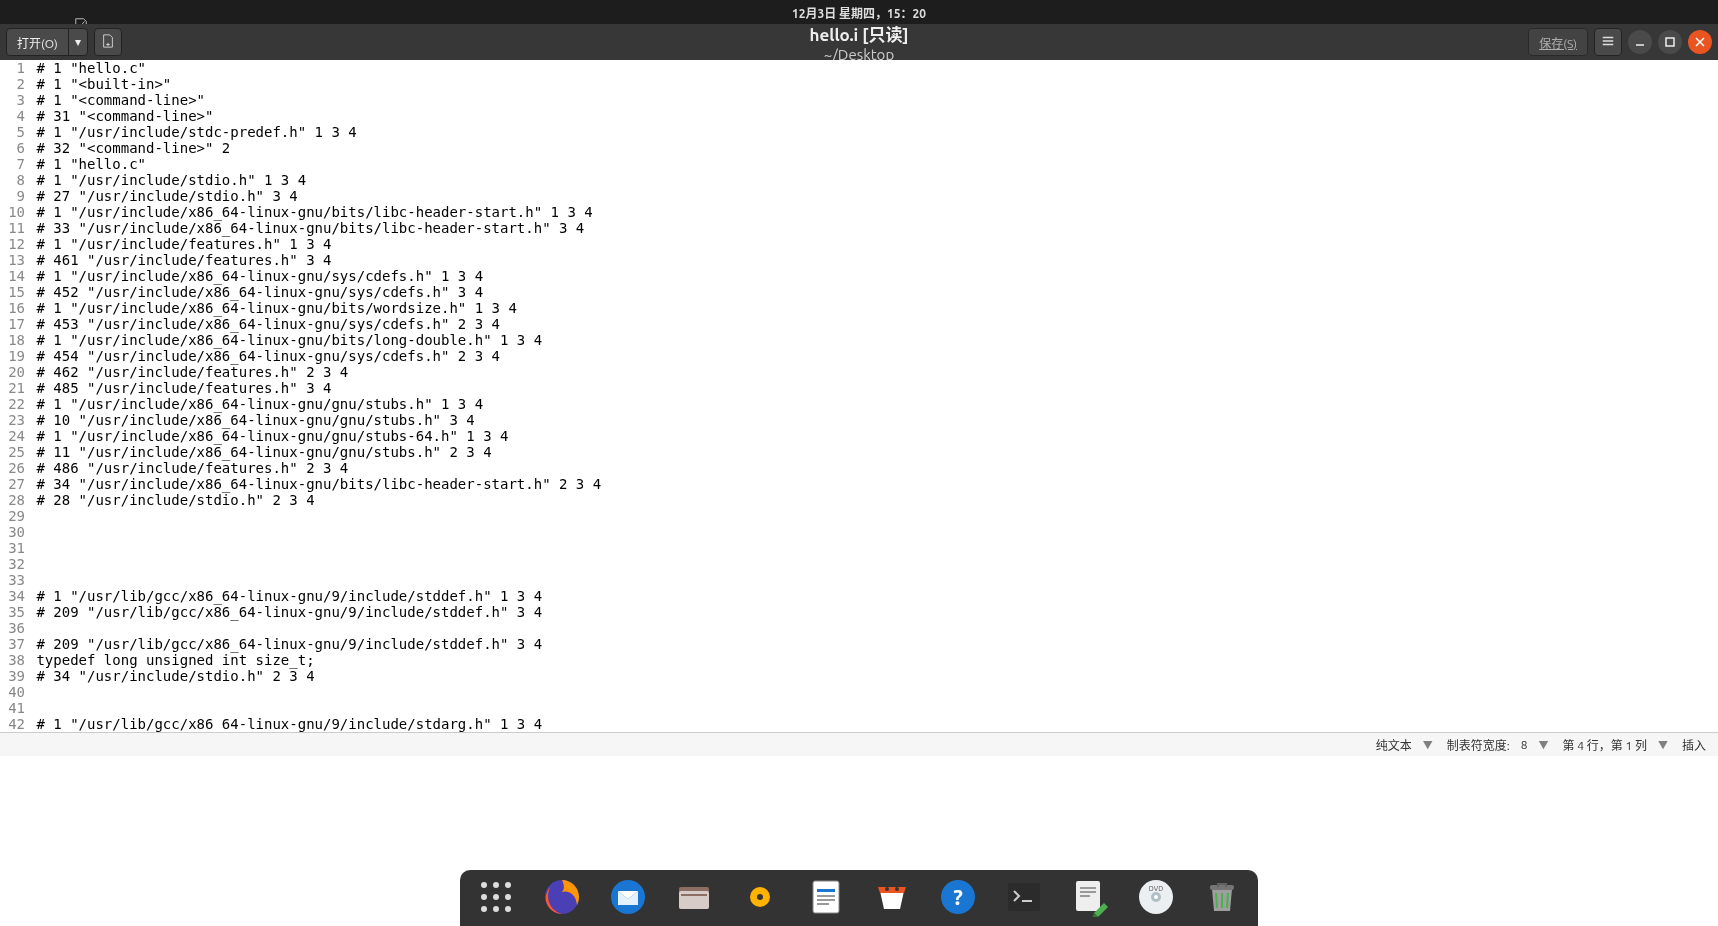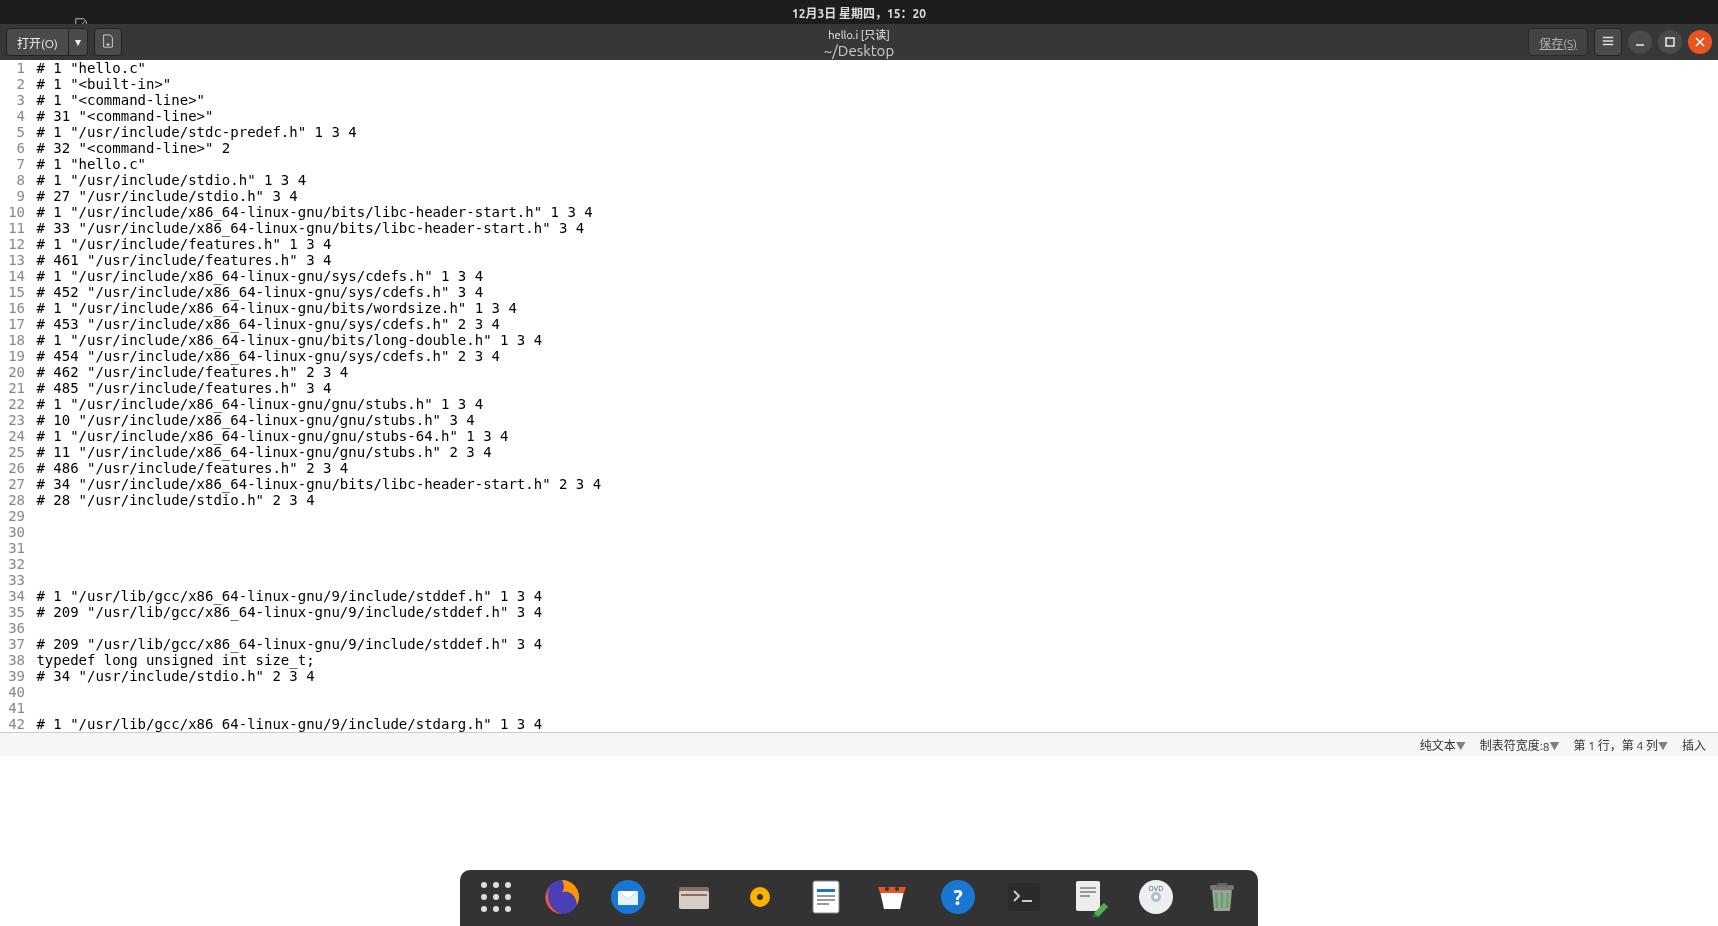--- a/index.html
+++ b/index.html
@@ -9,31 +9,31 @@
     .topbar .center { position:absolute; left:50%; transform:translateX(-50%); font-size:12px;font-weight:bold; }
     .topbar .right { margin-left:auto; }
     .topbar .icon svg { fill:#ccc; display:block; }
     .headerbar { background:#373737; color:#eee; display:flex; align-items:center; height:36px; padding:0 6px; position:relative; }
     .headerbar .btn { background:#4a4a4a; border:1px solid #222; border-radius:4px; height:28px; display:inline-flex; align-items:center; justify-content:center; padding:4px 10px; color:#eee; font-size:12px; cursor:pointer; }
     .headerbar .btn.small { padding:0 6px; }
     .headerbar .btn+.btn.joined{ margin-left:-1px; border-top-left-radius:0; border-bottom-left-radius:0; }
     .headerbar .btn.join-right{ border-top-right-radius:0; border-bottom-right-radius:0; }
     .headerbar .left-group{ display:flex; align-items:center; gap:6px; }
     .headerbar .title-wrap{ position:absolute; left:50%; transform:translateX(-50%); text-align:center; }
-    .headerbar .title { font-weight:400; font-size:11px; }
+    .headerbar .title { font-weight:700; font-size:17px; }
     .headerbar .subtitle { font-size:15px; opacity:.8; }
     .headerbar .right-group{ margin-left:auto; display:flex; align-items:center; gap:6px;text-decoration:underline; }
     .winbtn { width:24px; height:24px; border-radius:50%; background:#4a4a4a; display:inline-flex; align-items:center; justify-content:center; cursor:pointer; }
     .winbtn.close{ background:#e95420; }
     .winbtn svg{ fill:#eee; }
     .editor { font-family:"DejaVu Sans Mono","Ubuntu Mono",monospace; font-size:14px; line-height:16px; white-space:pre; overflow:auto; height:672px; }
     .editor .line{ display:flex; }
     .editor .ln{ width:28px; text-align:right; color:#888; padding-right:3px; user-select:none; }
     .statusbar{ border-top:1px solid #ccc; height:24px; display:flex; align-items:center; justify-content:flex-end; gap:14px; padding:0 12px; font-size:12px; color:#333; background:#f6f6f6; }
-    .statusbar .cell{ display:flex; align-items:flex-end; gap:0; }
+    .statusbar .cell{ display:flex; align-items:center; gap:11px; }
     .statusbar .chev{ font-size:10px; opacity:.6; }
     .dock-wrap{ position:fixed; left:50%; transform:translateX(-50%); bottom:0; }
     .dock{ background:rgba(40,40,40,.95); border-radius:10px 10px 0 0; padding:6px 14px; display:flex; gap:22px; align-items:center; }
     .dock .app{ width:44px; height:44px; border-radius:6px; display:flex; align-items:center; justify-content:center; cursor:pointer; }
     .dock-icon { width:40px; height:40px; }
   </style>
 </head>
 <body>
 
 <div class="topbar">
@@ -125,21 +125,21 @@
   <div class="cell">
       <span>纯文本</span>
       <span class="chev">▼</span>
     </div>
   <div class="cell">
       <span>制表符宽度:</span>
       <span>8</span>
       <span class="chev">▼</span>
     </div>
   <div class="cell">
-      <span>第 1 行，第 4 列</span>
+      <span>第 4 行，第 1 列</span>
       <span class="chev">▼</span>
     </div>
   <div class="cell">
       <span>插入</span>
     </div>
 </div>
 
 <div class="dock-wrap">
   <div class="dock" id="dock">
       <div class="app">

